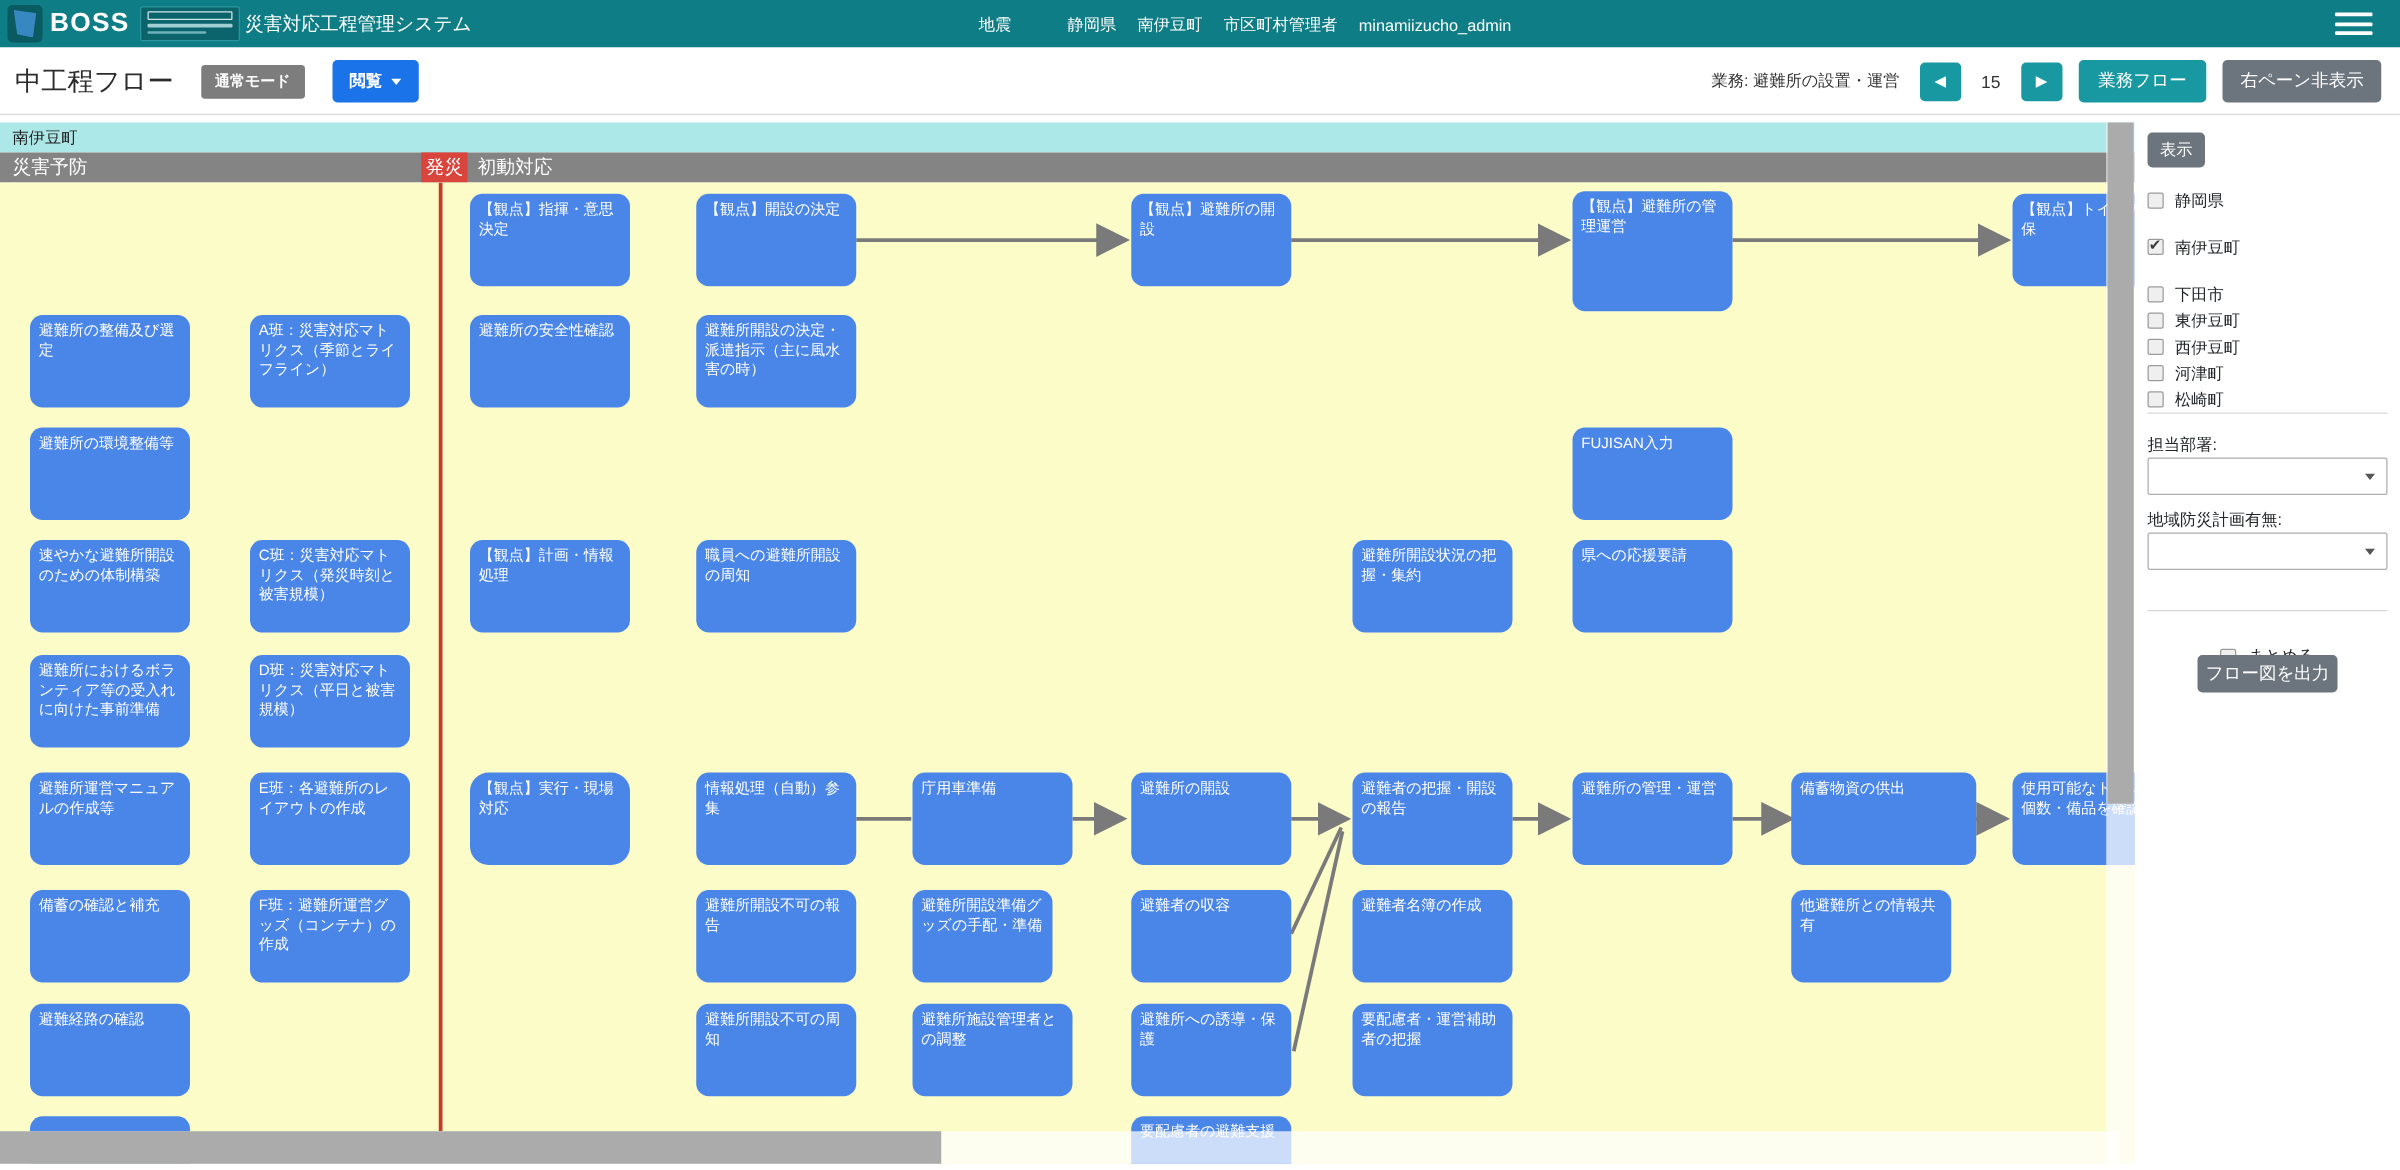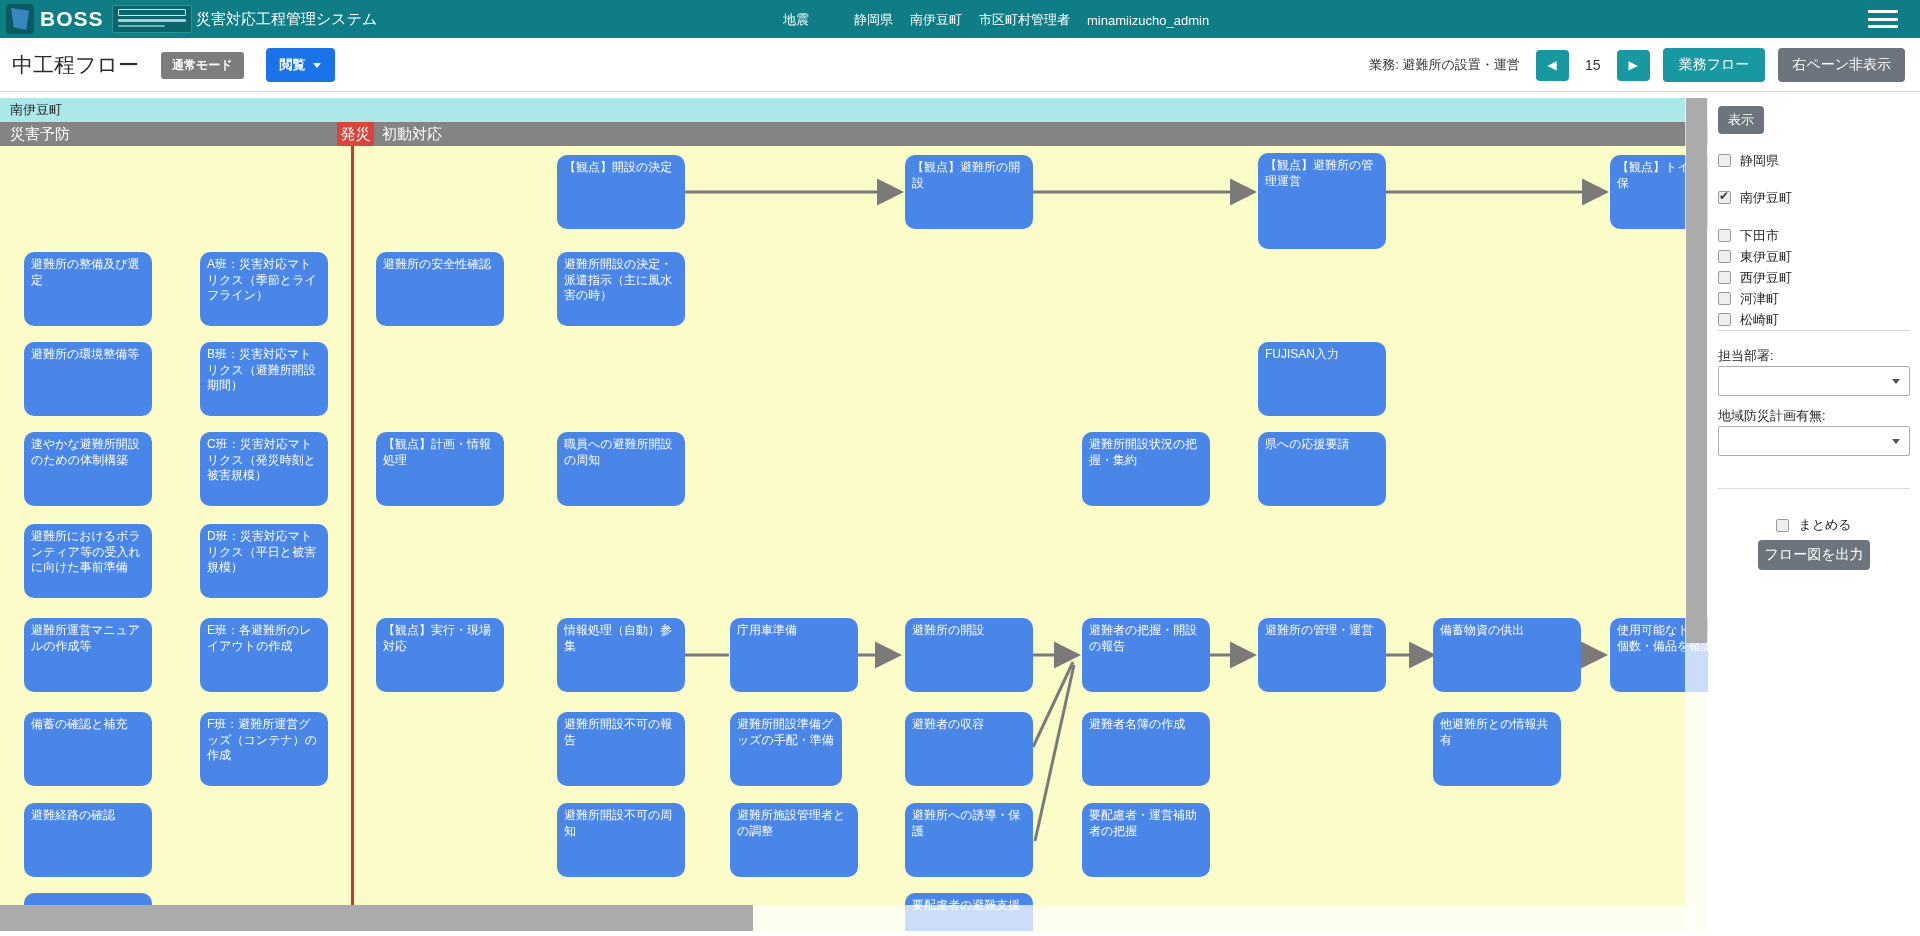--- a/index.html
+++ b/index.html
@@ -91,21 +91,21 @@
   .hr1 { top:238px; } .hr2 { top:396px; }
   .side-label { position:absolute; left:10px; }
   .dept-label { top:255px; } .plan-label { top:315px; }
   .side-select { position:absolute; left:10px; width:192px; height:30px; border:1px solid #adadad;
     border-radius:2px; background:#fff; cursor:pointer; }
   .dept-select { top:274px; } .plan-select { top:334px; }
   .sel-caret { position:absolute; right:9px; top:12px; width:0; height:0;
     border-left:4px solid transparent; border-right:4px solid transparent; border-top:5px solid #555; }
   .summarize-row { position:absolute; left:0; top:424px; width:212px; display:flex;
     justify-content:center; align-items:center; cursor:pointer; }
-  .btn-export { position:absolute; left:50px; top:448px; width:112px; height:30px; font-size:14px; }
+  .btn-export { position:absolute; left:50px; top:432px; width:112px; height:30px; font-size:14px; }
 </style>
 </head>
 <body>
 
 <div class="app-header">
   <div class="logo-wrap">
     <div class="logo-mark"></div>
     <span class="logo-text">BOSS</span>
     <div class="logo-badge">
       <span class="b1"></span>
@@ -167,42 +167,42 @@
         <line x1="1386" y1="46" x2="1603" y2="46" class="aline" marker-end="url(#ah)"></line>
         <line x1="685" y1="509" x2="729" y2="509" class="aline"></line>
         <line x1="858" y1="509" x2="896" y2="509" class="aline" marker-end="url(#ah)"></line>
         <line x1="1033" y1="509" x2="1075" y2="509" class="aline" marker-end="url(#ah)"></line>
         <line x1="1033" y1="601" x2="1073" y2="516" class="aline"></line>
         <line x1="1035" y1="695" x2="1074" y2="519" class="aline"></line>
         <line x1="1210" y1="509" x2="1251" y2="509" class="aline" marker-end="url(#ah)"></line>
         <line x1="1386" y1="509" x2="1430" y2="509" class="aline" marker-end="url(#ah)"></line>
         <line x1="1561" y1="509" x2="1602" y2="509" class="aline" marker-end="url(#ah)"></line>
       </svg>
+  <div class="fbox" style="left: 376px; top: 9px; width: 128px; height: 74px;">【観点】指揮・意思決定</div>
       <div class="fbox" style="left: 557px; top: 9px; width: 128px; height: 74px;">【観点】開設の決定</div>
       <div class="fbox" style="left: 905px; top: 9px; width: 128px; height: 74px;">【観点】避難所の開設</div>
       <div class="fbox" style="left: 1258px; top: 7px; width: 128px; height: 96px;">【観点】避難所の管理運営</div>
       <div class="fbox" style="left: 1610px; top: 9px; width: 128px; height: 74px;">【観点】トイレの確保</div>
       <div class="fbox" style="left: 24px; top: 106px; width: 128px; height: 74px;">避難所の整備及び選定</div>
       <div class="fbox" style="left: 200px; top: 106px; width: 128px; height: 74px;">A班：災害対応マトリクス（季節とライフライン）</div>
       <div class="fbox" style="left: 376px; top: 106px; width: 128px; height: 74px;">避難所の安全性確認</div>
       <div class="fbox" style="left: 557px; top: 106px; width: 128px; height: 74px;">避難所開設の決定・派遣指示（主に風水害の時）</div>
       <div class="fbox" style="left: 24px; top: 196px; width: 128px; height: 74px;">避難所の環境整備等</div>
-      <div class="fbox" style="left: 200px; top: 196px; width: 128px; height: 74px;">B班：災害対応マトリクス（避難所開設期間）</div>
       <div class="fbox" style="left: 1258px; top: 196px; width: 128px; height: 74px;">FUJISAN入力</div>
       <div class="fbox" style="left: 24px; top: 286px; width: 128px; height: 74px;">速やかな避難所開設のための体制構築</div>
       <div class="fbox" style="left: 200px; top: 286px; width: 128px; height: 74px;">C班：災害対応マトリクス（発災時刻と被害規模）</div>
       <div class="fbox" style="left: 376px; top: 286px; width: 128px; height: 74px;">【観点】計画・情報処理</div>
       <div class="fbox" style="left: 557px; top: 286px; width: 128px; height: 74px;">職員への避難所開設の周知</div>
       <div class="fbox" style="left: 1082px; top: 286px; width: 128px; height: 74px;">避難所開設状況の把握・集約</div>
       <div class="fbox" style="left: 1258px; top: 286px; width: 128px; height: 74px;">県への応援要請</div>
       <div class="fbox" style="left: 24px; top: 378px; width: 128px; height: 74px;">避難所におけるボランティア等の受入れに向けた事前準備</div>
       <div class="fbox" style="left: 200px; top: 378px; width: 128px; height: 74px;">D班：災害対応マトリクス（平日と被害規模）</div>
       <div class="fbox" style="left: 24px; top: 472px; width: 128px; height: 74px;">避難所運営マニュアルの作成等</div>
       <div class="fbox" style="left: 200px; top: 472px; width: 128px; height: 74px;">E班：各避難所のレイアウトの作成</div>
-      <div class="fbox" style="left: 376px; top: 472px; width: 128px; height: 74px;">【観点】実行・現場対応</div>
+      <div class="fbox" style="left: 376px; top: 472px; width: 128px; height: 74px; border-radius: 15px;">【観点】実行・現場対応</div>
       <div class="fbox" style="left: 557px; top: 472px; width: 128px; height: 74px;">情報処理（自動）参集</div>
       <div class="fbox" style="left: 730px; top: 472px; width: 128px; height: 74px;">庁用車準備</div>
       <div class="fbox" style="left: 905px; top: 472px; width: 128px; height: 74px;">避難所の開設</div>
       <div class="fbox" style="left: 1082px; top: 472px; width: 128px; height: 74px;">避難者の把握・開設の報告</div>
       <div class="fbox" style="left: 1258px; top: 472px; width: 128px; height: 74px;">避難所の管理・運営</div>
       <div class="fbox" style="left: 1433px; top: 472px; width: 148px; height: 74px;">備蓄物資の供出</div>
       <div class="fbox" style="left: 1610px; top: 472px; width: 128px; height: 74px;">使用可能なトイレの個数・備品を確認</div>
       <div class="fbox" style="left: 24px; top: 566px; width: 128px; height: 74px;">備蓄の確認と補充</div>
       <div class="fbox" style="left: 200px; top: 566px; width: 128px; height: 74px;">F班：避難所運営グッズ（コンテナ）の作成</div>
       <div class="fbox" style="left: 557px; top: 566px; width: 128px; height: 74px;">避難所開設不可の報告</div>

